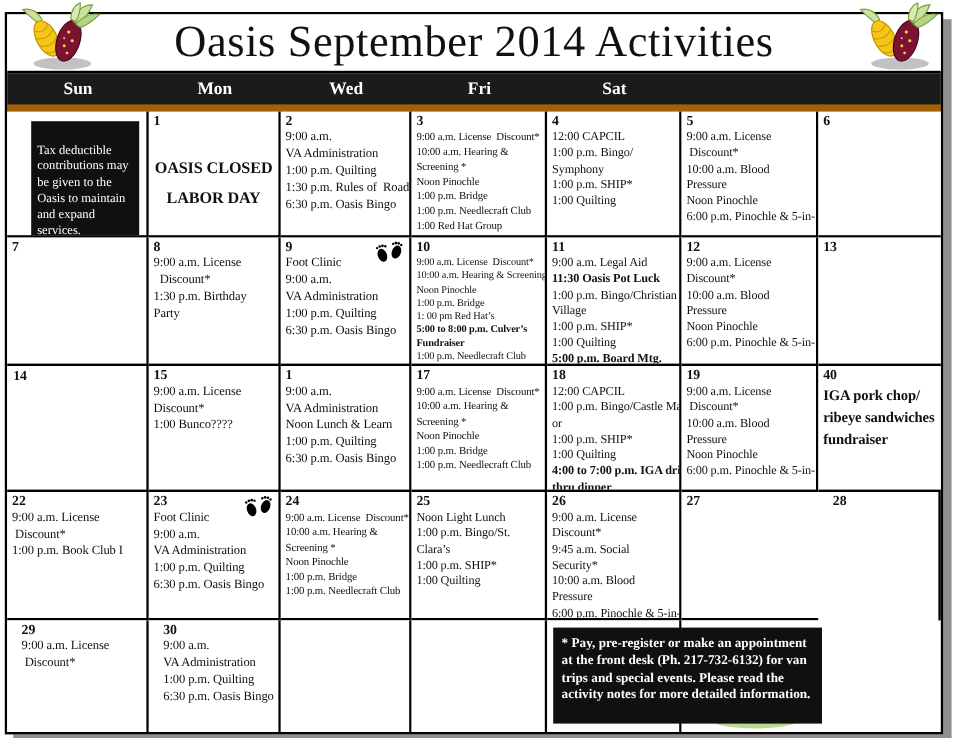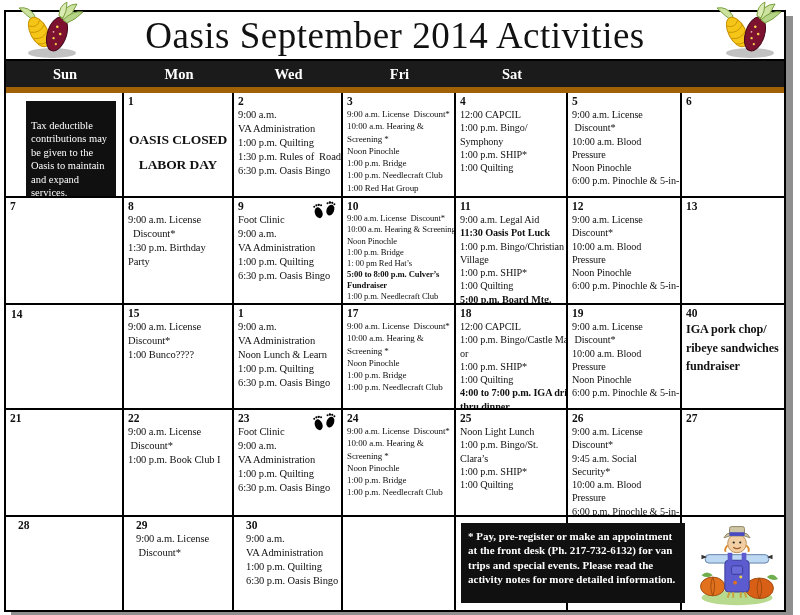--- a/index.html
+++ b/index.html
@@ -300,23 +300,20 @@
             <div class="line">6:00 p.m. Pinochle &amp; 5-in-1</div>
           </div>
         </div>
         <div class="cell c-bold20 last-col">
           <span class="day-num">40</span>
           <div class="events">
             <div class="line b">IGA pork chop/</div>
             <div class="line b">ribeye sandwiches</div>
             <div class="line b">fundraiser</div>
           </div>
-        </div>
-        <div class="cell">
-          <span class="day-num">21</span>
         </div>
         <div class="cell">
           <span class="day-num">22</span>
           <div class="events">
             <div class="line">9:00 a.m. License</div>
             <div class="line"> Discount*</div>
             <div class="line">1:00 p.m. Book Club I</div>
           </div>
         </div>
         <div class="cell">

